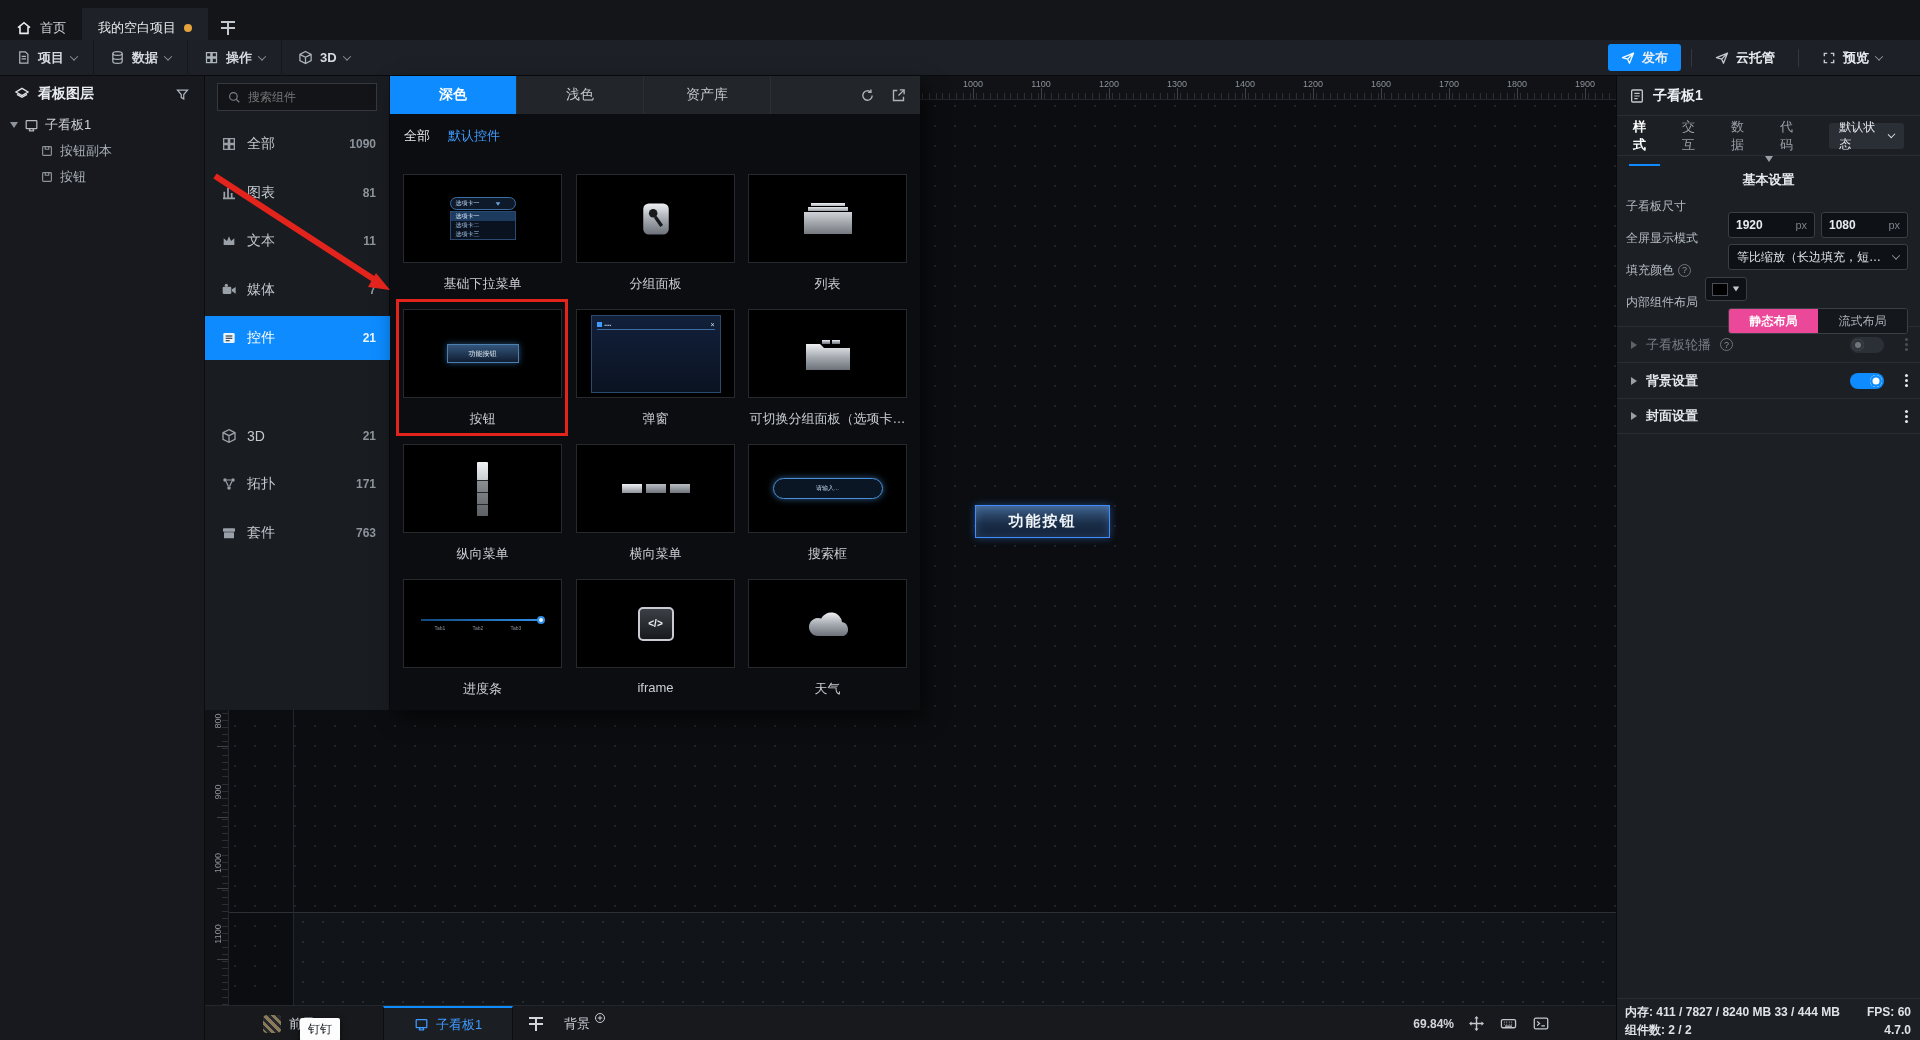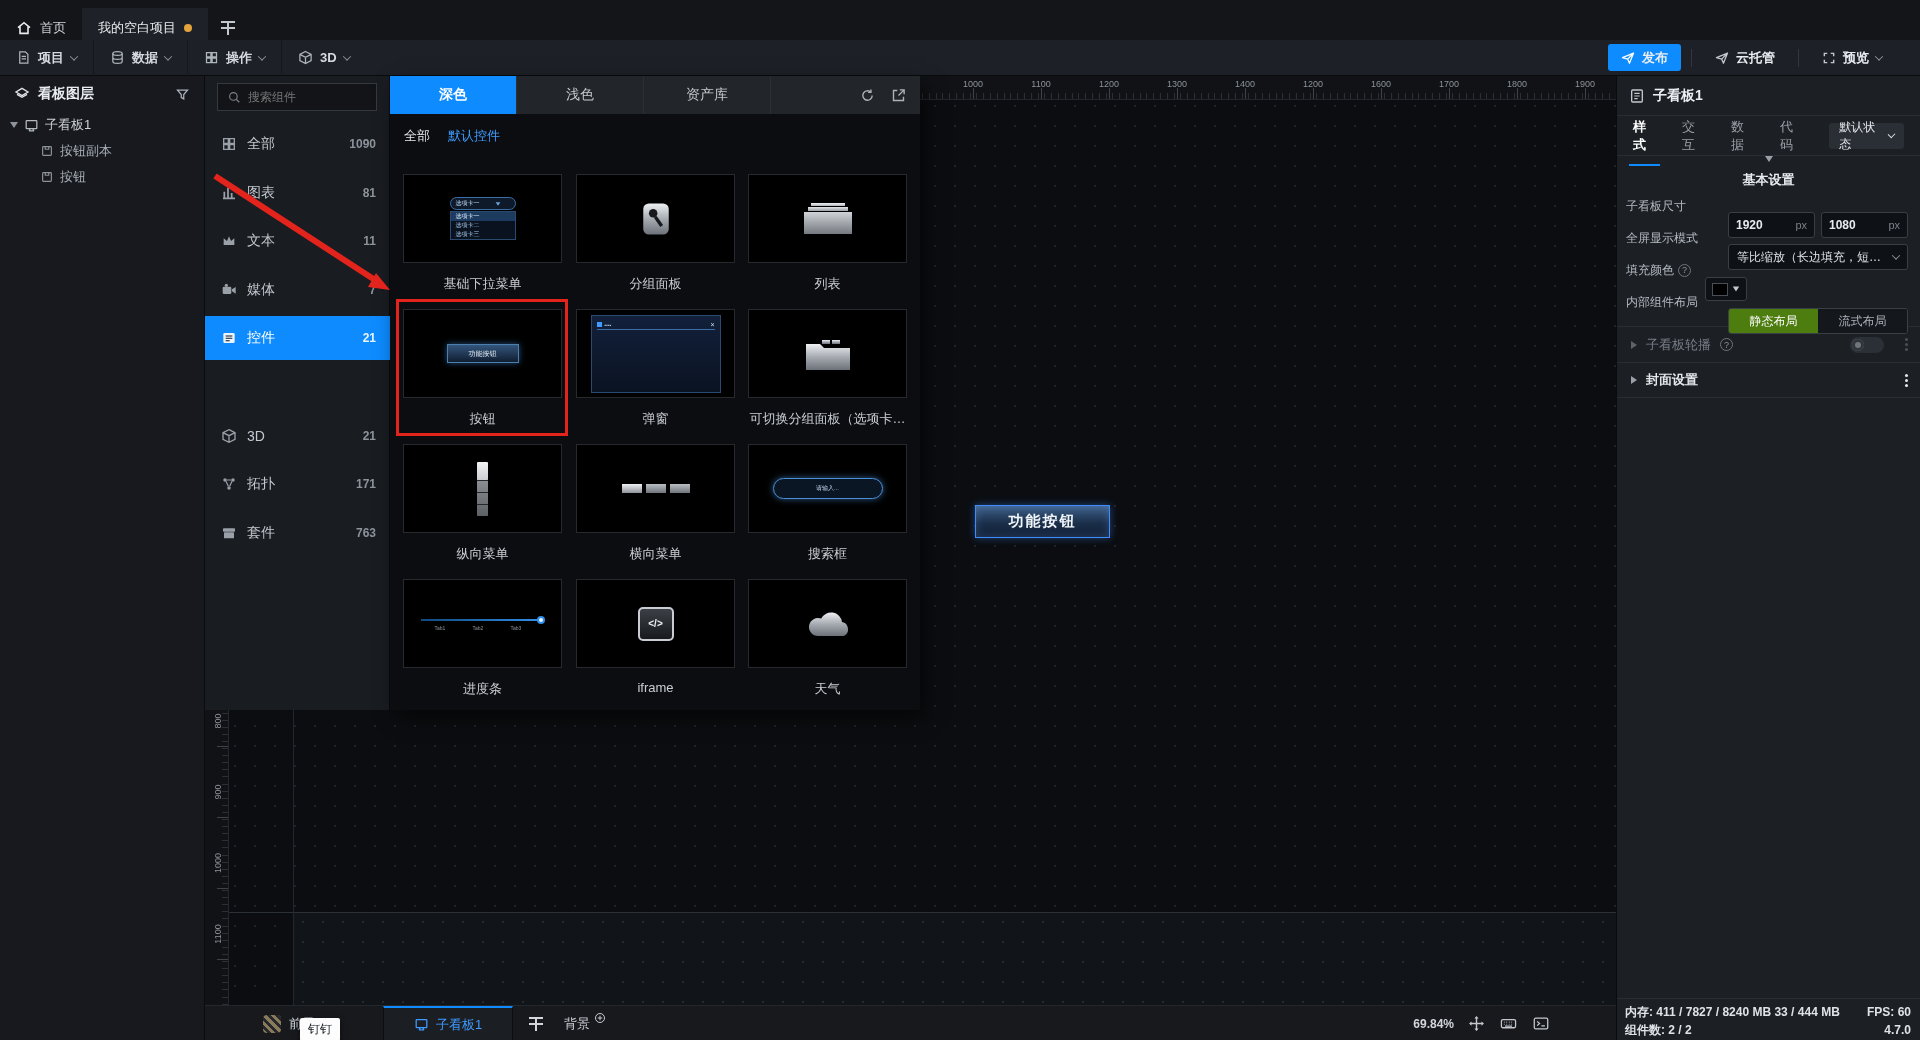--- a/index.html
+++ b/index.html
@@ -168,21 +168,21 @@
   .ip .unit { margin-left:auto; color:#7b818a; font-size:11px; }
   .dd { width:180px; height:26px; background:#0e1116; border:1px solid #3a3f46; border-radius:3px;
         display:flex; align-items:center; gap:6px; padding:0 8px; color:#dfe3e8; font-size:12px; }
   .dd .chev { margin-left:auto; color:#8a9098; }
   .color-ctl { width:42px; height:24px; background:#0e1116; border:1px solid #3a3f46; border-radius:3px;
                display:flex; align-items:center; justify-content:center; gap:4px; }
   .swatch { width:16px; height:13px; background:#000; border:1px solid #4a4f57; }
   .seg { width:180px; height:26px; border:1px solid #3a3f46; border-radius:3px; display:flex; overflow:hidden; }
   .seg div { flex:1; display:flex; align-items:center; justify-content:center; font-size:12px; color:#aab0b8;
              background:#14171c; }
-  .seg div.on { background:#4d7c0f; color:#fff; font-weight:400; }
+  .seg div.on { background:#ec4899; color:#fff; font-weight:700; }
   .tog { width:34px; height:16px; border-radius:8px; position:relative; }
   .tog.off { background:#2b2f36; }
   .tog.off .knob { position:absolute; left:2px; top:2px; width:12px; height:12px; border-radius:50%;
                    background:#70767e; box-shadow:inset 0 0 0 3px #30343b; }
   .tog.on { background:#0d8bff; }
   .tog.on .knob { position:absolute; right:2px; top:2px; width:12px; height:12px; border-radius:50%;
                   background:#fff; box-shadow:inset 0 0 0 2.5px #0d8bff, inset 0 0 0 4px #fff; }
   .coll-row { height:36px; display:flex; align-items:center; gap:9px; padding:0 12px 0 14px;
               font-size:13px; font-weight:700; color:#e4e7eb; border-top:1px solid #2a2e34; }
   .coll-row.dim { color:#787e86; font-weight:400; }
@@ -838,20 +838,28 @@
   <div class="coll-row dim">
     <span class="tri-r" style="color:#5d636b"></span>
     <span>子看板轮播</span>
     <span class="help">?</span>
     <span style="margin-left:auto" class="tog off">
         <span class="knob"></span>
       </span>
     <span class="kebab" style="color:#4c5158; margin-left:12px"></span>
   </div>
 
+  <div class="coll-row">
+    <span class="tri-r" style="color:#9aa0a8"></span>
+    <span>背景设置</span>
+    <span style="margin-left:auto" class="tog on">
+        <span class="knob"></span>
+      </span>
+    <span class="kebab" style="margin-left:12px"></span>
+  </div>
 
   <div class="coll-row" style="border-bottom:1px solid #2a2e34">
     <span class="tri-r" style="color:#9aa0a8"></span>
     <span>封面设置</span>
     <span class="kebab" style="margin-left:auto"></span>
   </div>
 
   <div class="statusblock">
     <div class="line">
       <span>

